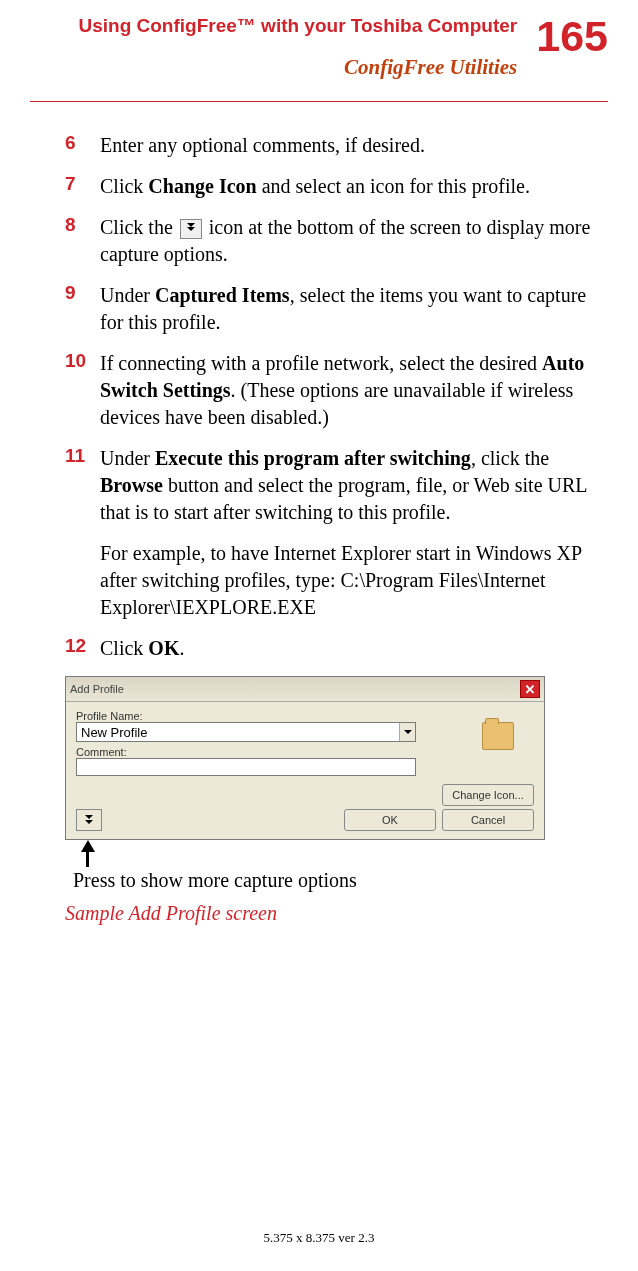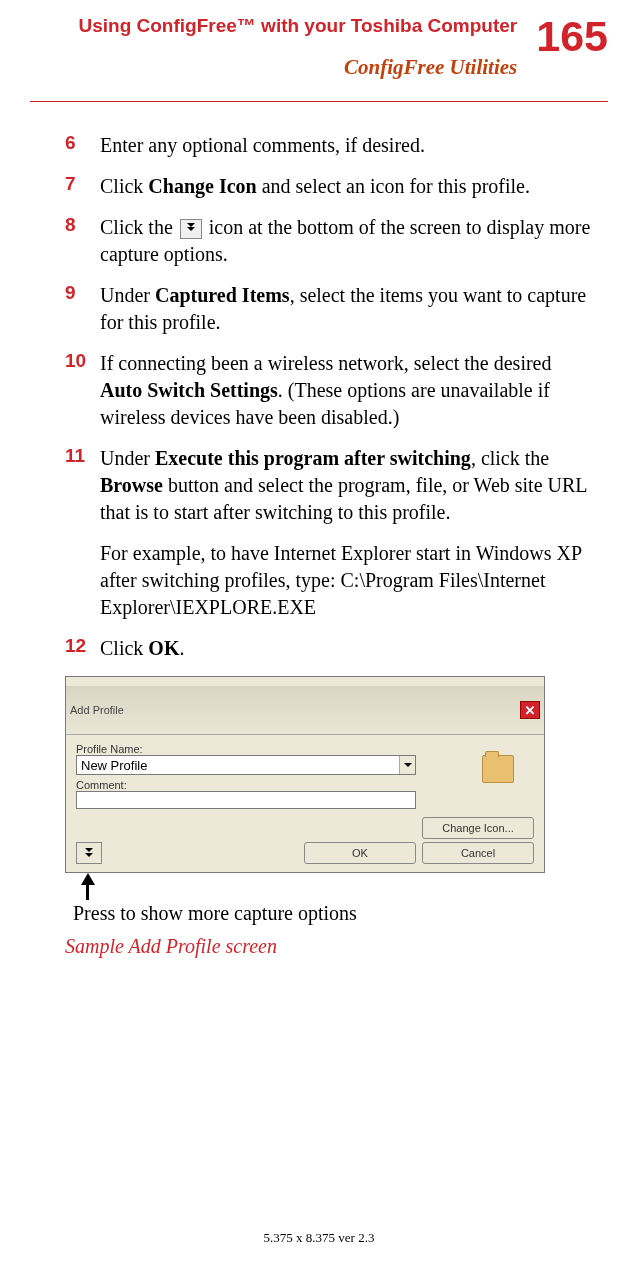--- a/index.html
+++ b/index.html
@@ -108,27 +108,26 @@
     .dialog {
       width: 480px;
       border: 1px solid #7a7a7a;
       background: #ece9d8;
       font-family: 'MS Sans Serif', Tahoma, sans-serif;
       font-size: 11px;
     }
     .dialog-titlebar {
       background: linear-gradient(to bottom, #d8d5c4, #eae7d6);
       border-bottom: 1px solid #aaa;
-      padding: 15px 4px;
+      padding: 3px 4px;
       display: flex;
       justify-content: space-between;
       align-items: center;
       color: #444;
       font-weight: normal;
-      margin-top: 9px;
     }
     .close-btn {
       width: 20px;
       height: 18px;
       background: #d2232a;
       border: 1px solid #900;
       display: flex;
       align-items: center;
       justify-content: center;
       color: #fff;
@@ -233,21 +232,21 @@
       top: 5px;
       filter: drop-shadow(0 5px 0 #000);
     }
     .right-buttons {
       display: flex;
       flex-direction: column;
       gap: 3px;
       align-items: flex-end;
     }
     .win-btn {
-      width: 112px;
+      width: 92px;
       height: 22px;
       background: #ece9d8;
       border: 1px solid #888;
       border-radius: 3px;
       font-size: 11px;
       display: flex;
       align-items: center;
       justify-content: center;
       color: #333;
     }
@@ -320,21 +319,21 @@
       <div class="step">
         <span class="step-num">8</span>
         <span class="step-text"><span>Click the </span><span class="inline-icon"></span><span> icon at the bottom of the screen to display more capture options.</span></span>
       </div>
       <div class="step">
         <span class="step-num">9</span>
         <span class="step-text"><span>Under </span><span class="bold">Captured Items</span><span>, select the items you want to capture for this profile.</span></span>
       </div>
       <div class="step">
         <span class="step-num">10</span>
-        <span class="step-text"><span>If connecting been a wireless network, select the desired </span><span class="bold">Auto Switch Settings</span><span>. (These options are unavailable if wireless devices have been disabled.)</span></span>
+        <span class="step-text"><span>If connecting with a profile network, select the desired </span><span class="bold">Auto Switch Settings</span><span>. (These options are unavailable if wireless devices have been disabled.)</span></span>
       </div>
       <div class="step">
         <span class="step-num">11</span>
         <span class="step-text"><span>Under </span><span class="bold">Execute this program after switching</span><span>, click the </span><span class="bold">Browse</span><span> button and select the program, file, or Web site URL that is to start after switching to this profile.</span></span>
       </div>
     </div>
 
   <div class="sub-para">For example, to have Internet Explorer start in Windows XP after switching profiles, type: C:\Program Files\Internet Explorer\IEXPLORE.EXE</div>
 
   <div class="step">

